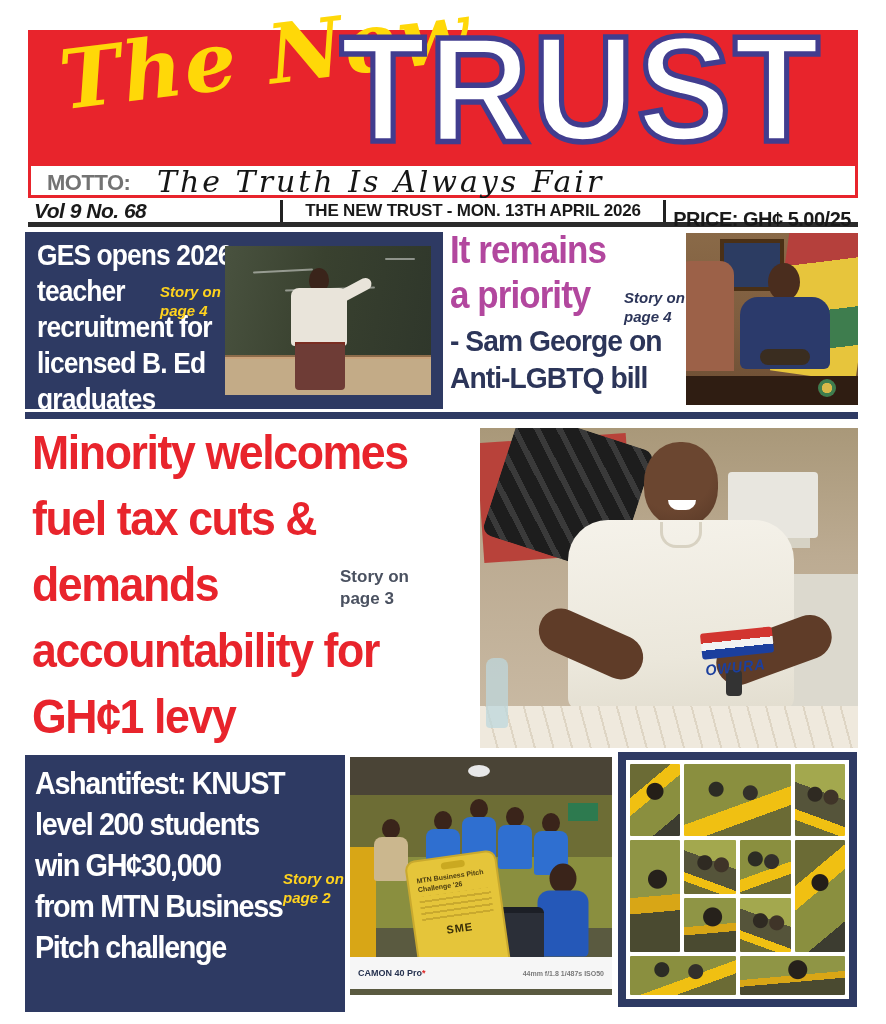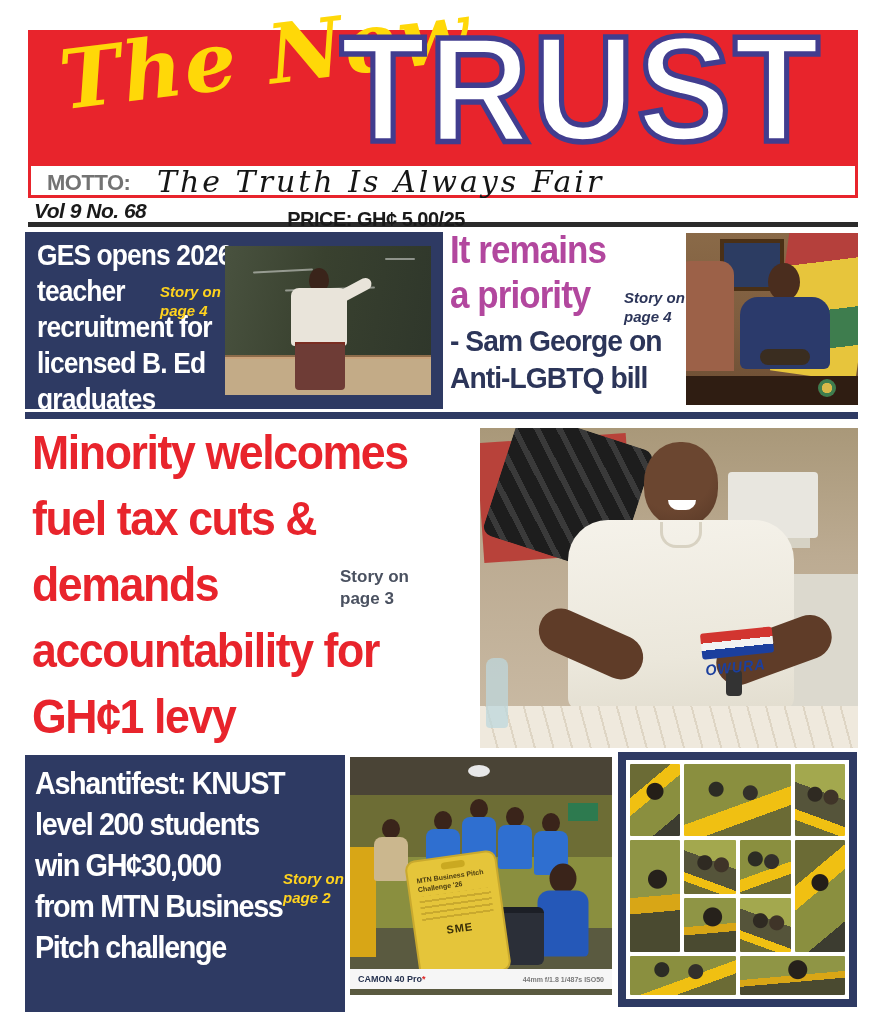--- a/index.html
+++ b/index.html
@@ -139,21 +139,21 @@
   .f-dkblue .f-body { background:#2558b8; }
   .mtn-cheque { position:absolute; left:62px; top:98px; width:92px; height:122px; transform:rotate(-8deg);
                 background:#e5c53a; border-radius:10px; border:2px solid #c9a92e; padding:14px 8px 4px; }
   .cheque-cam { position:absolute; left:34px; top:4px; width:24px; height:7px; border-radius:4px; background:#caa921; }
   .cheque-title { font-size:7px; font-weight:bold; color:#4a3c10; line-height:9px; }
   .cheque-lines { margin-top:3px; height:26px;
                   background:repeating-linear-gradient(180deg,transparent 0 4px,#c9a92e 4px 6px); }
   .cheque-sme { margin-top:4px; text-align:center; font-weight:bold; font-size:11px; color:#3a3008; letter-spacing:1px; }
   .mtn-bag { position:absolute; left:148px; top:150px; width:46px; height:58px; border-radius:6px; background:#2b2f38;
              border-top:6px solid #1c1f26; }
-  .watermark-strip { position:absolute; left:0; bottom:6px; width:100%; height:20px; background:#f6f6f6;
+  .watermark-strip { position:absolute; left:0; bottom:6px; width:100%; height:32px; background:#f6f6f6;
                      display:flex; align-items:center; justify-content:space-between; padding:0 8px; }
   .wm-left { font-size:9px; font-weight:bold; color:#26324f; }
   .wm-star { color:#d22; }
   .wm-right { font-size:7px; color:#7a7a7a; font-weight:bold; }
 
   
   .collage { position:absolute; left:618px; top:752px; width:239px; height:255px; background:#2e3a63; padding:8px; }
   .collage-inner { width:100%; height:100%; background:#fff; padding:4px; display:grid;
                    grid-template-columns:50px 1fr 1fr 50px; grid-template-rows:72px 54px 54px 1fr; gap:4px; }
   .ph { border-radius:1px; }
@@ -182,20 +182,21 @@
     <div class="trust-title">TRUST</div>
   </div>
 
   <div class="motto-bar">
     <span class="motto-label">MOTTO:</span>
     <span class="motto-text">The Truth Is Always Fair</span>
   </div>
 
   <div class="info-bar">
     <div class="info-vol">Vol 9 No. 68</div>
+    <div class="info-edition">THE NEW TRUST - MON. 13TH APRIL 2026</div>
     <div class="info-price">PRICE: GH¢ 5.00/25</div>
   </div>
 
   <div class="ges-panel">
     <div class="ges-headline pre">GES opens 2026
 teacher
 recruitment for
 licensed B. Ed
 graduates</div>
     <div class="ges-ref story-ref-yellow pre">Story on

